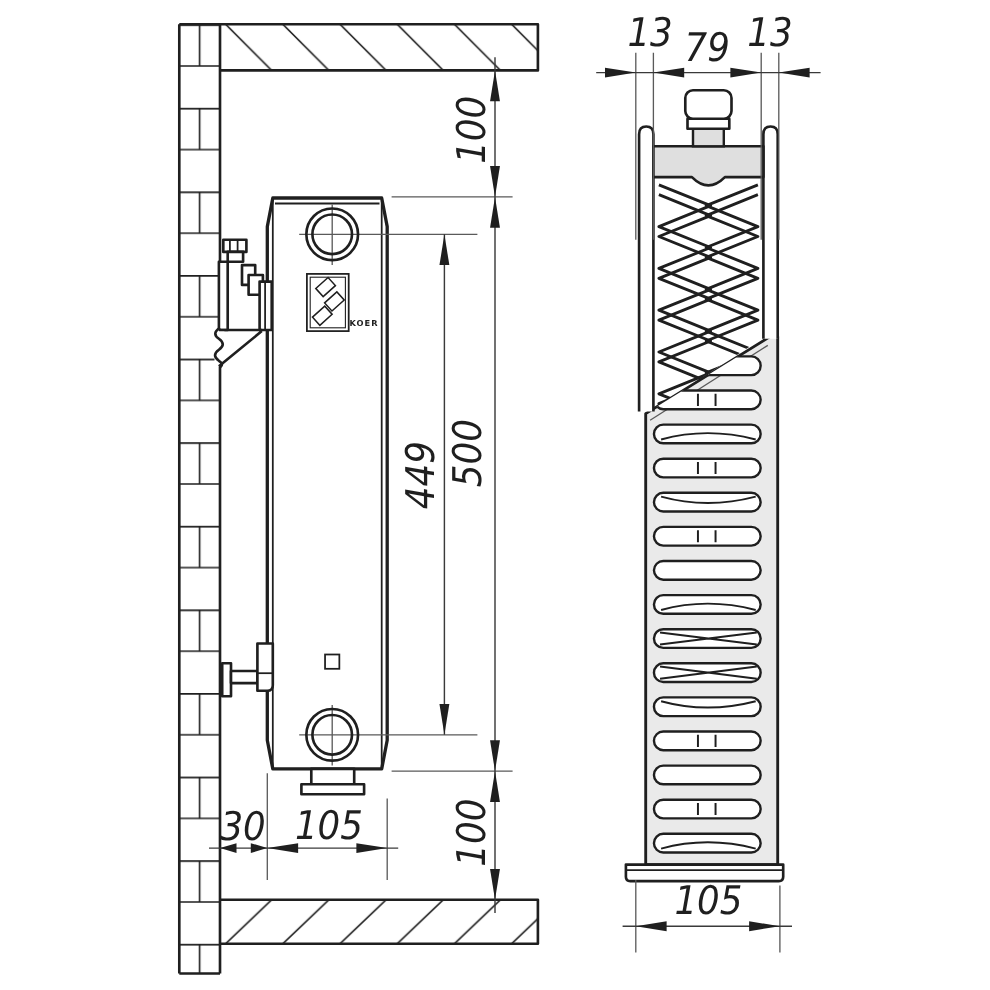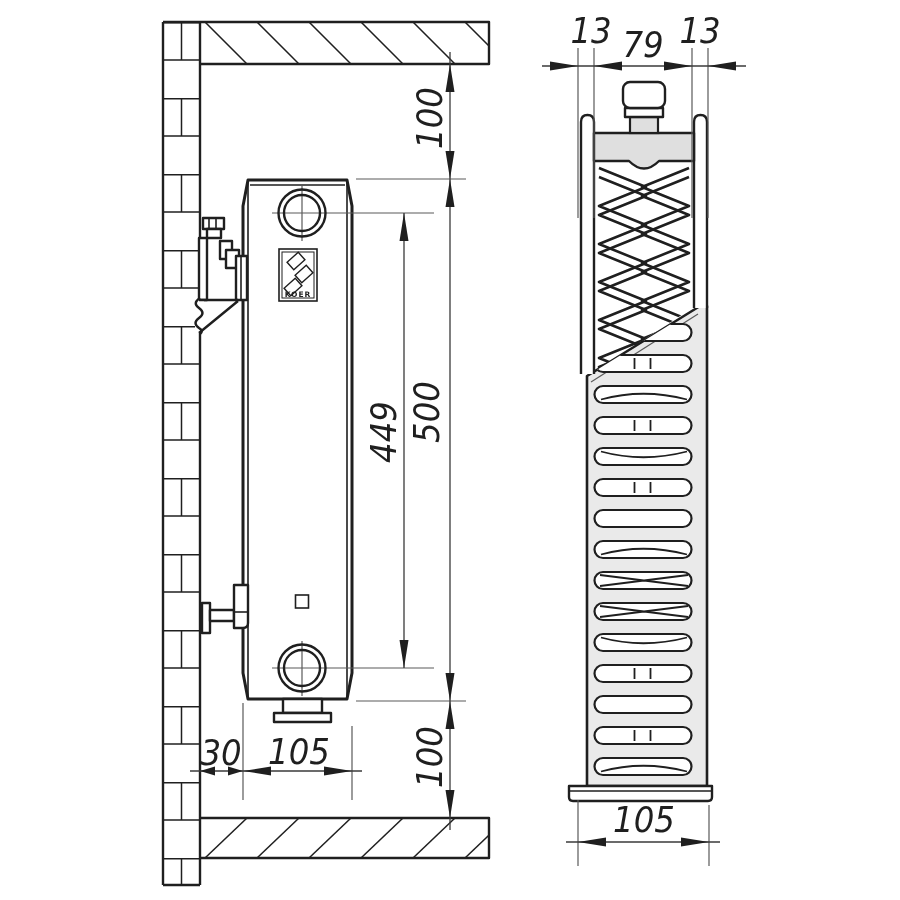--- a/index.html
+++ b/index.html
@@ -18,21 +18,21 @@
   .slot{fill:#fff;stroke:var(--line);stroke-width:2.2;}
   .motif{stroke:var(--line);stroke-width:1.8;fill:none;}
   .fin{stroke:var(--line);stroke-width:2.6;fill:none;stroke-linejoin:round;}
   .hatch{stroke:var(--line);stroke-width:1.5;fill:none;}
   .brickln{stroke:var(--line);stroke-width:1.5;fill:none;}
   
   .dimtext{position:absolute;font-style:italic;font-size:36px;color:var(--line);white-space:nowrap;
            transform:translate(-50%,-50%) scaleX(.9);}
   .dimtext.rot{transform:translate(-50%,-50%) rotate(-90deg) scaleX(.9);}
   .logotext{position:absolute;font-size:7.5px;font-weight:bold;letter-spacing:1px;color:var(--line);
-            transform:translate(-50%,-50%);}
+            transform:translate(-50%,-50%);margin-left:33px;}
 </style>
 </head>
 <body>
 
 <div class="canvas">
 <svg width="900" height="900" viewBox="0 0 900 900">
   <defs>
     <pattern id="brick" x="163" y="22" width="37" height="76" patternUnits="userSpaceOnUse">
       <path class="brickln" d="M0,0.75 H37 M0,38 H37 M18.5,0 V38"></path>
     </pattern>

